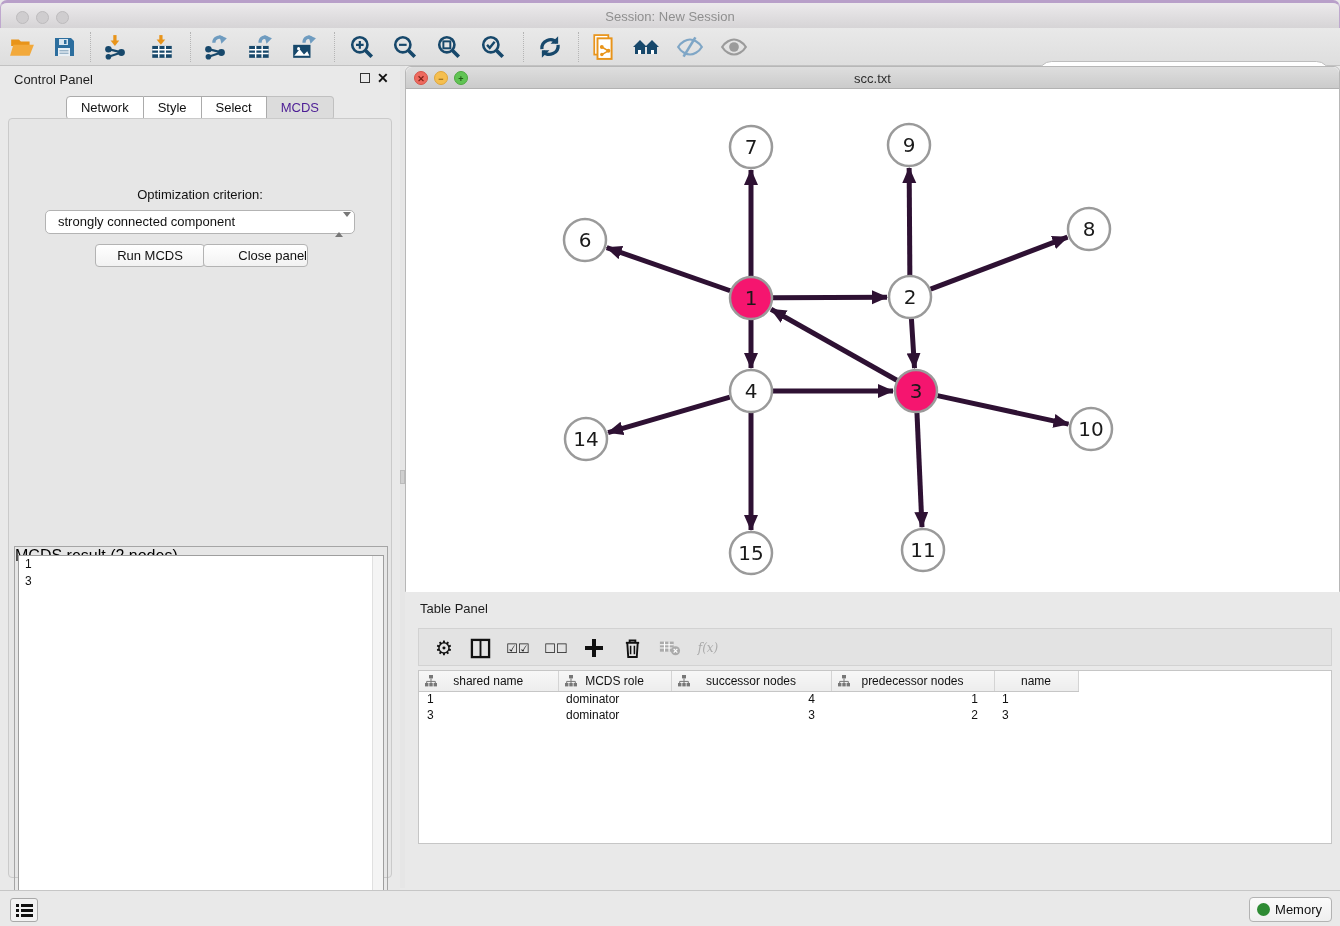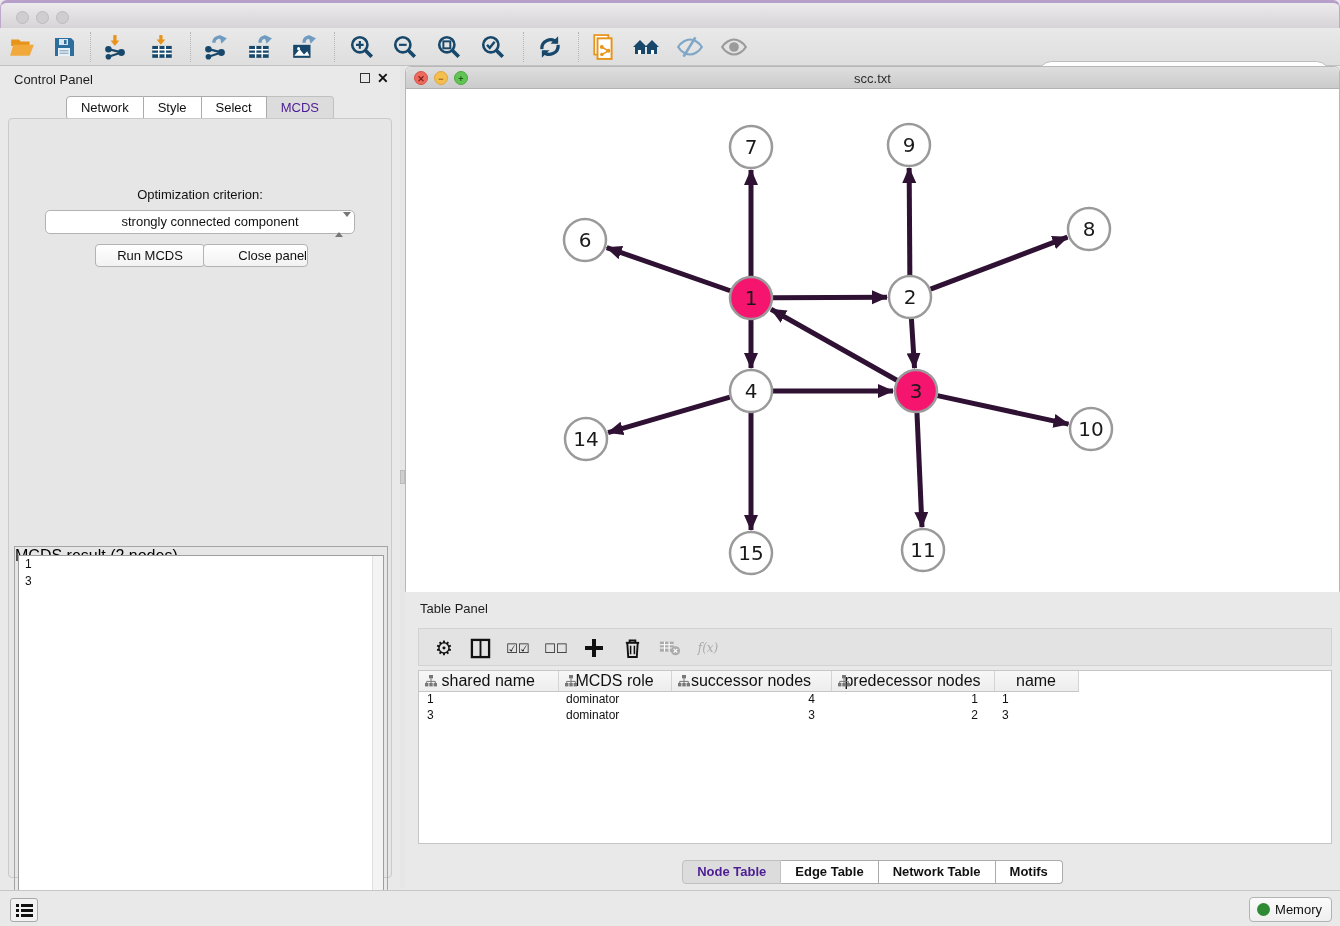--- a/index.html
+++ b/index.html
@@ -43,21 +43,21 @@
   .tab:first-child { border-left:1px solid #ABABAB; border-radius:4px 0 0 4px; }
   .cp-tabs .tab:last-child, .tp-tabs .tab:last-child { border-radius:0 4px 4px 0; }
   .tab.sel { background:#DCDCDC; color:#4c1d95; border-color:#C0C0C0; }
 
   .cp-body { position:absolute; left:8px; top:52px; width:384px; height:760px;
     background:#E6E6E6; border:1px solid #CACACA; border-radius:4px; }
   .opt-label { position:absolute; left:0; top:68px; width:100%; text-align:center;
     font-size:13px; color:#111; }
   .criterion { position:absolute; left:36px; top:91px; width:310px; height:24px; background:#fff;
     border:1px solid #B3B3B3; border-radius:5px; font-size:13px; color:#111;
-    line-height:22px; padding-left:20px; cursor:pointer;text-align:center; }
+    line-height:22px; padding-left:12px; cursor:pointer; }
   .criterion .stepper { position:absolute; right:5px; top:3px; width:14px; height:17px; }
   .criterion .stepper .up { width:0; height:0; border-left:4px solid transparent;
     border-right:4px solid transparent; border-bottom:5px solid #777; margin:2px auto 3px; }
   .criterion .stepper .dn { width:0; height:0; border-left:4px solid transparent;
     border-right:4px solid transparent; border-top:5px solid #777; margin:0 auto; }
   .cp-btn { position:absolute; top:125px; height:23px; background:linear-gradient(#FFFFFF,#F2F2F2);
     border:1px solid #B3B3B3; border-radius:4px; font-size:13px; color:#111;
     font-family:"Liberation Sans",sans-serif; cursor:pointer; }
   .btn-run { left:86px; width:110px; } .btn-close { left:194px; width:105px;text-align:right; }
 
@@ -95,21 +95,21 @@
     background:#E3E3E3; border:1px solid #D2D2D2; }
   .tp-ico { position:absolute; top:4px; width:30px; height:30px; display:flex;
     align-items:center; justify-content:center; font-size:20px; color:#111; cursor:pointer; }
   .tp-ico.disabled { color:#ABABAB; cursor:default; }
   .fx { font-family:"DejaVu Serif", serif; font-style:italic; font-size:12px; color:#ABABAB; }
 
   .tablewrap { position:absolute; left:13px; top:75px; width:914px; height:174px;
     background:#fff; border:1px solid #C6C6C6; overflow:hidden; }
   table.grid { border-collapse:collapse; table-layout:fixed; }
   .grid th { background:linear-gradient(#F7F7F7,#EDEDED); border-right:1px solid #D4D4D4;
-    border-bottom:1px solid #C6C6C6; height:20px; font-size:16px; font-weight:normal;
+    border-bottom:1px solid #C6C6C6; height:20px; font-size:12px; font-weight:normal;
     color:#111; position:relative; }
   .grid th .hlabel { display:inline-block; }
   .grid th svg { position:absolute; left:6px; top:4px; }
   .grid td { height:16px; font-size:12px; color:#111; padding:0 8px; white-space:nowrap; }
   .grid td.ar { text-align:right; padding-right:16px; }
 
   .tp-tabs { position:absolute; left:0; top:265px; width:935px; text-align:center; }
   .tp-tabs .tab { font-weight:bold; }
 
   
@@ -123,20 +123,21 @@
     font-size:13px; color:#111; display:flex; align-items:center; gap:5px; cursor:pointer; }
   .mem-dot { width:13px; height:13px; border-radius:50%; background:#2E8B34; }
 </style>
 </head>
 <body>
 
 <div class="titlebar">
   <div class="traffic t1"></div>
   <div class="traffic t2"></div>
   <div class="traffic t3"></div>
+  <div class="wtitle">Session: New Session</div>
 </div>
 
 <div class="toolbar">
   <span class="tb-ico" style="left:8px">
     <svg width="26" height="26" viewBox="0 0 24 24">
         <path d="M2 5h7l2 2h8v4H2z" fill="#E8941A"></path>
         <path d="M1 20l3-10h19l-4 10z" fill="#F2A93B"></path>
       </svg>
   </span>
   <span class="tb-ico" style="left:50px">
@@ -472,21 +473,20 @@
           <tr>
             <td>3</td>
             <td>dominator</td>
             <td class="ar">3</td>
             <td class="ar">2</td>
             <td>3</td>
           </tr>
         </tbody>
       </table>
   </div>
-  <div class="tp-tabs" id="tp-tabs"><span class="tab sel">Node Table</span><span class="tab">Edge Table</span><span class="tab">Network Table</span><span class="tab">Motifs</span></div>
 </div>
 
 <div class="footer">
   <span class="task-btn">
     <svg width="17" height="15" viewBox="0 0 17 15">
         <rect x="0" y="1" width="3" height="3" fill="#111"></rect>
         <rect x="5" y="1" width="12" height="3" fill="#111"></rect>
         <rect x="0" y="6" width="3" height="3" fill="#111"></rect>
         <rect x="5" y="6" width="12" height="3" fill="#111"></rect>
         <rect x="0" y="11" width="3" height="3" fill="#111"></rect>

